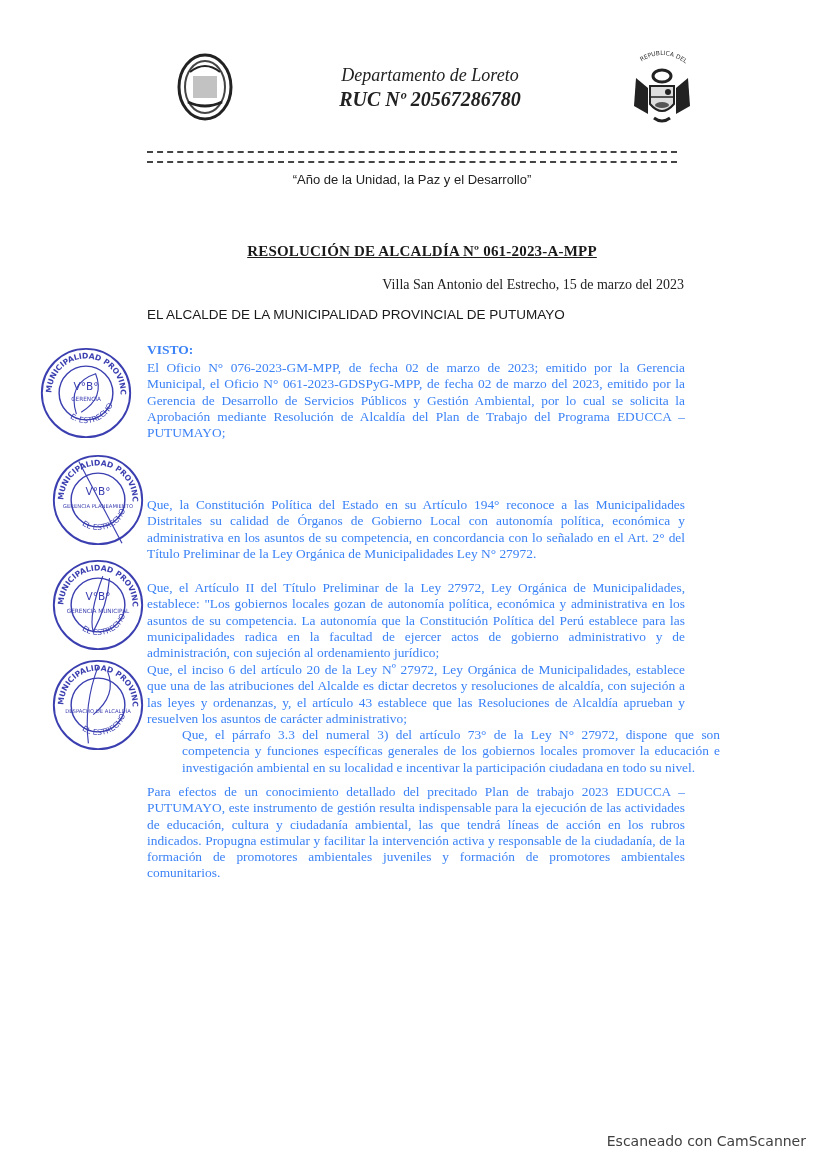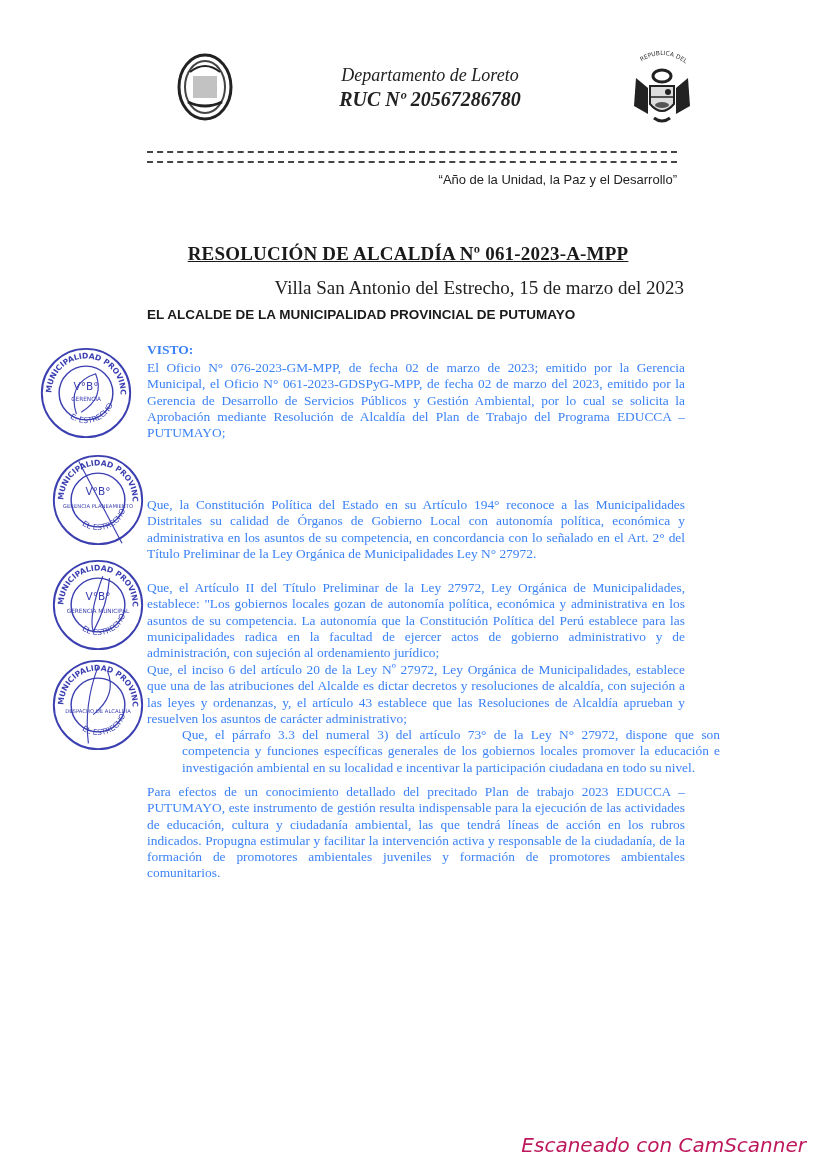--- a/index.html
+++ b/index.html
@@ -9,30 +9,30 @@
   
   .logo-left { position: absolute; left: 176px; top: 52px; width: 58px; height: 70px; }
   .logo-right { position: absolute; left: 628px; top: 42px; width: 68px; height: 84px; }
   .head-text { position: absolute; left: 240px; top: 64px; width: 380px; text-align: center;
     font-family: "Liberation Serif", serif; font-style: italic; color: #222; }
   .head-line1 { font-size: 18px; line-height: 22px; }
   .head-line2 { font-size: 18px; line-height: 22px; }
   .head-line3 { font-size: 20px; line-height: 26px; font-weight: bold; }
   .dashes { position: absolute; left: 147px; top: 151px; width: 530px; height: 8px;
     border-top: 2px dashed #444; border-bottom: 2px dashed #444; }
-  .motto { position: absolute; left: 147px; top: 172px; width: 530px; text-align: right;
+  .motto { position: absolute; left: 147px; top: 172px; width: 530px; text-align: center;
     font-family: "Liberation Sans", sans-serif; font-size: 13px; color: #222; }
 
-  .title { position: absolute; left: 133px; top: 243px; width: 550px; text-align: center;
-    font-family: "Liberation Serif", serif; font-weight: bold; font-size: 19px;
+  .title { position: absolute; left: 147px; top: 243px; width: 550px; text-align: center;
+    font-family: "Liberation Serif", serif; font-weight: bold; font-size: 15px;
     text-decoration: underline; letter-spacing: 0.2px; color: #1a1a1a; }
   .place-date { position: absolute; right: 142px; top: 277px;
-    font-family: "Liberation Serif", serif; font-size: 19px; color: #222; }
+    font-family: "Liberation Serif", serif; font-size: 14px; color: #222; }
   .mayor { position: absolute; left: 147px; top: 307px;
-    font-family: "Liberation Sans", sans-serif; font-weight: bold; font-size: 13.5px; color: #1a1a1a; }
+    font-family: "Liberation Sans", sans-serif; font-weight: normal; font-size: 13.5px; color: #1a1a1a; }
 
   .body-text { position: absolute; left: 147px; width: 538px;
     font-family: "Liberation Serif", serif; font-size: 13.4px; line-height: 16.3px;
     text-align: justify; color: #3b82f6; }
   .section-head { font-weight: bold; font-size: 13.5px; }
   .visto-head { top: 342px; }
   .visto-body { top: 360px; }
   .cons-head { top: 462px; }
   .p1 { top: 497px; }
   .p2 { top: 580px; }
@@ -42,21 +42,21 @@
   .p6 { top: 907px; }
   .body-text p { margin: 0; }
 
   .stamp { position: absolute; width: 96px; height: 96px; }
   .s1 { left: 38px; top: 345px; }
   .s2 { left: 50px; top: 452px; }
   .s3 { left: 50px; top: 557px; }
   .s4 { left: 50px; top: 657px; }
 
   .scanner { position: absolute; right: 20px; top: 1133px;
-    font-family: "DejaVu Sans", sans-serif; font-size: 20px; color: #be185d; font-style: italic; }
+    font-family: "DejaVu Sans", sans-serif; font-size: 14px; color: #404040; }
 </style>
 </head>
 <body>
 
 <div class="page">
 
   <svg class="logo-left" viewBox="0 0 58 70">
     <ellipse cx="29" cy="35" rx="26" ry="32" fill="none" stroke="#222" stroke-width="3"></ellipse>
     <ellipse cx="29" cy="35" rx="20" ry="26" fill="none" stroke="#444" stroke-width="2"></ellipse>
     <rect x="17" y="24" width="24" height="22" fill="#999" opacity="0.6"></rect>

